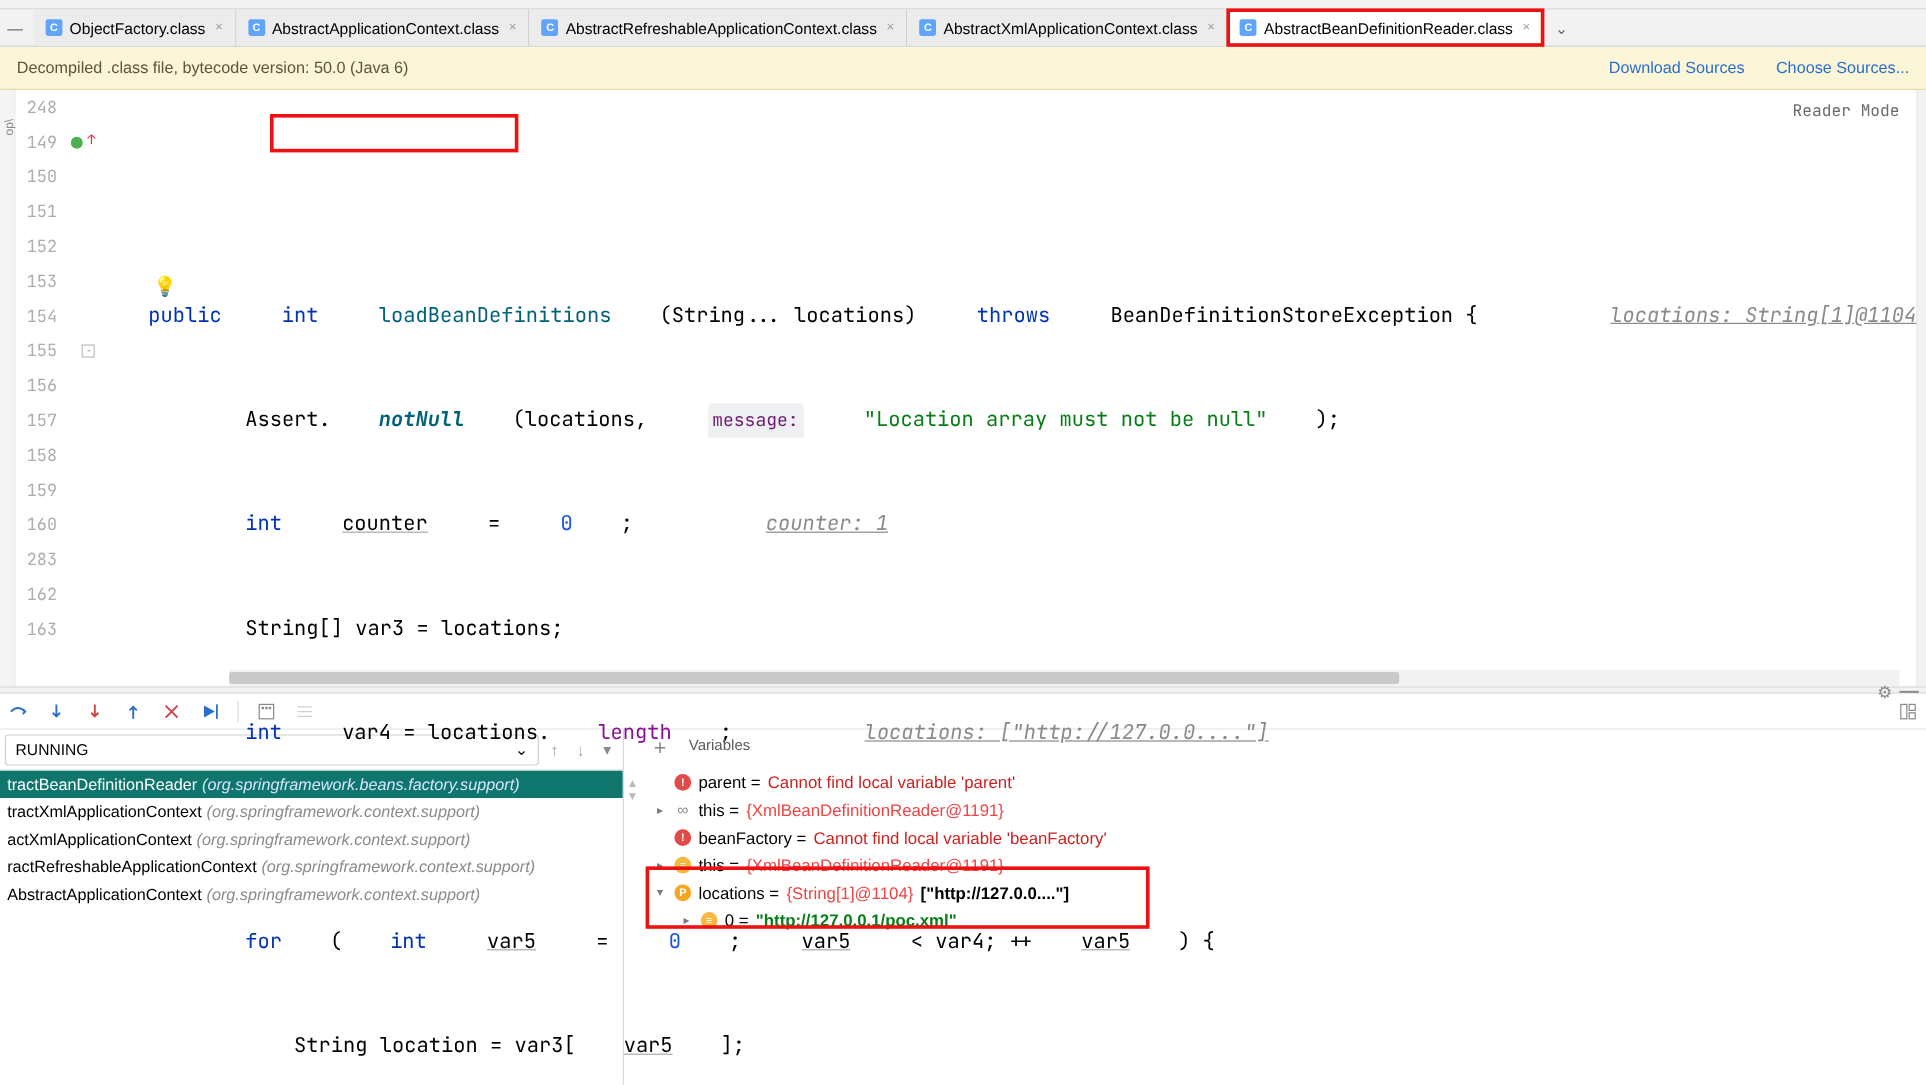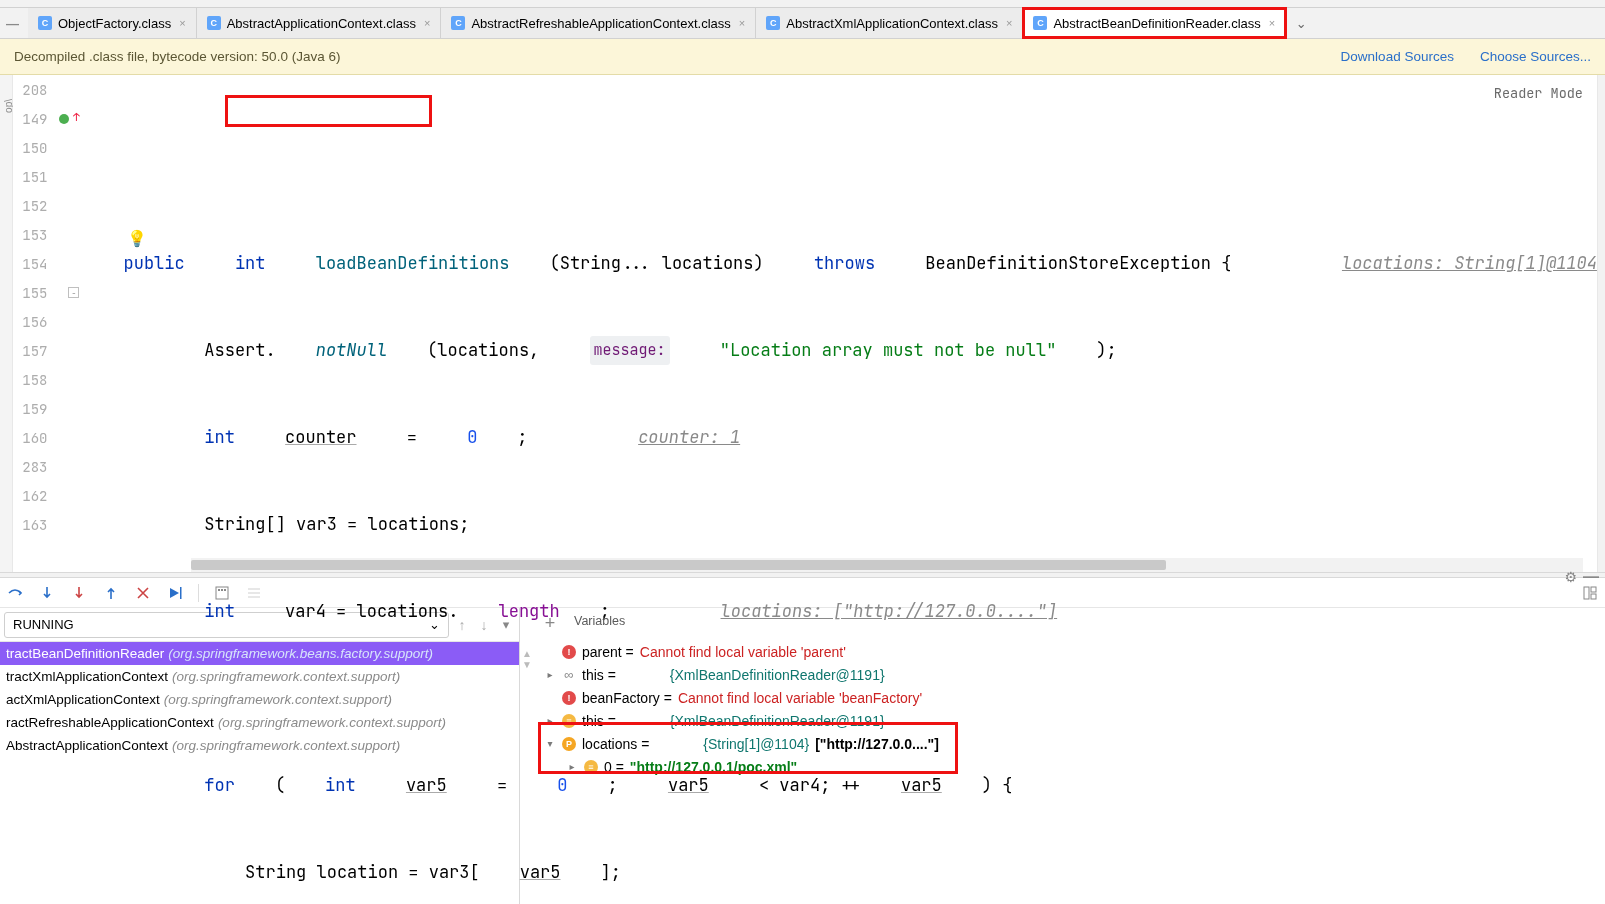--- a/index.html
+++ b/index.html
@@ -191,42 +191,42 @@
 }
 .frames-head .combo {
   flex: 1; height: 26px; border: 1px solid #cfcfcf; border-radius: 3px;
   background: #fff; display: flex; align-items: center; padding: 0 8px;
   justify-content: space-between; cursor: pointer;
 }
 .frames-head .nav { color: #aaa; font-size: 14px; cursor: pointer; width: 18px; text-align: center; }
 .frames-head .funnel { color: #888; font-size: 13px; cursor: pointer; width: 18px; text-align: center; }
 .frames-list { flex: 1; overflow: hidden; font-size: 13.5px; }
 .frame-row { height: 23px; display: flex; align-items: center; padding: 0 6px; white-space: nowrap; overflow: hidden; }
-.frame-row.sel { background: #8b5cf6; color: #fff; }
+.frame-row.sel { background: #0f766e; color: #fff; }
 .frame-row .pkg { color: #8a8a8a; font-style: italic; margin-left: 4px; }
 .frame-row.sel .pkg { color: #d7e4fb; }
 .vars-pane { flex: 1; display: flex; flex-direction: column; position: relative; }
 .vars-splitter {
   width: 14px; display: flex; flex-direction: column; align-items: center; justify-content: flex-start;
   padding-top: 40px; gap: 8px; color: #bbb; font-size: 10px;
 }
 .vars-head-row { display: flex; align-items: center; height: 30px; padding-left: 6px; gap: 6px; }
 .vars-head-row .plus { font-size: 18px; color: #888; cursor: pointer; width: 20px; text-align: center; }
 .vars-title { font-size: 12.5px; color: #5a5a5a; padding-left: 8px; height: 18px; }
 .var-tree { padding: 2px 0 0 10px; font-size: 14px; font-family: "Segoe UI", Arial, sans-serif; }
 .vrow { height: 23px; display: flex; align-items: center; gap: 6px; white-space: nowrap; }
 .vrow .tw { width: 12px; text-align: center; color: #7a7a7a; font-size: 10px; cursor: pointer; }
 .vrow .vicon { width: 14px; height: 14px; border-radius: 50%; display: inline-flex; align-items: center; justify-content: center; font-size: 9px; font-weight: bold; color: #fff; }
 .vic-err { background: #e24a4a; }
 .vic-p { background: #f5a623; }
 .vic-f { background: #f5b942; border-radius: 2px; }
 .vic-01 { background: #3b82f6; border-radius: 2px; font-size: 8px; }
 .vic-link { color: #888; font-size: 13px; width: 14px; display: inline-block; text-align: center; }
 .vred { color: #c22; }
-.vtype { color: #0f766e; margin-left: 48px; }
+.vtype { color: #ef4444; }
 .vstr { color: #067d17; font-weight: bold; }
 .vbold { font-weight: bold; }
 .red-box2 {
   position: absolute; border: 3px solid #e11; pointer-events: none;
 }
 </style>
 </head>
 <body>
 
 <div class="top-handle"></div>
@@ -267,21 +267,21 @@
   <span class="link">Download Sources</span>
   <span class="link">Choose Sources...</span>
 </div>
 
 <div class="editor-area">
   <div class="left-strip">
     <span class="vtext">op\</span>
   </div>
   <div class="gutter">
     <div class="gline">
-        <span class="gnum">208</span>
+        <span class="gnum">248</span>
       </div>
     <div class="gline">
         <span class="gnum">149</span>
         <span class="green-dot"></span>
         <span class="red-up">↑</span>
       </div>
     <div class="gline">
         <span class="gnum">150</span>
       </div>
     <div class="gline">
@@ -324,21 +324,21 @@
     <div class="gline">
         <span class="gnum">163</span>
       </div>
     <div style="position:absolute; left:114px; top:153px; color:#f5a623; font-size:16px;">💡</div>
   </div>
 
   <div class="code">
     <span class="reader-mode">Reader Mode</span>
     <div class="row"></div>
     <div class="row"><span class="kw">public </span><span class="kw">int </span><span class="fn">loadBeanDefinitions</span><span>(String... locations) </span><span class="kw">throws </span><span>BeanDefinitionStoreException {</span><span>   </span><span class="hint">locations: String[1]@1104</span></div>
-    <div class="row"><span>    </span><span>Assert.</span><span class="fn" style="font-style:italic;">notNull</span><span>(locations, </span><span class="hintbox">message:</span><span class="str"> "Location array must not be null"</span><span>);</span></div>
+    <div class="row"><span>    </span><span>Assert.</span><span class="fn" style="font-style:italic;font-weight:bold;">notNull</span><span>(locations, </span><span class="hintbox">message:</span><span class="str"> "Location array must not be null"</span><span>);</span></div>
     <div class="row"><span>    </span><span class="kw">int </span><span class="u">counter</span><span> = </span><span class="num">0</span><span>;</span><span>   </span><span class="hint">counter: 1</span></div>
     <div class="row"><span>    </span><span>String[] var3 = locations;</span></div>
     <div class="row"><span>    </span><span class="kw">int </span><span>var4 = locations.</span><span style="color:#871094;">length</span><span>;</span><span>   </span><span class="hint">locations: ["http://127.0.0...."]</span></div>
     <div class="row"></div>
     <div class="row"><span>    </span><span class="kw">for</span><span>(</span><span class="kw">int </span><span class="u">var5</span><span> = </span><span class="num">0</span><span>; </span><span class="u">var5</span><span> &lt; var4; ++</span><span class="u">var5</span><span>) {</span></div>
     <div class="row"><span>        </span><span>String location = var3[</span><span class="u">var5</span><span>];</span></div>
     
     
     
     

